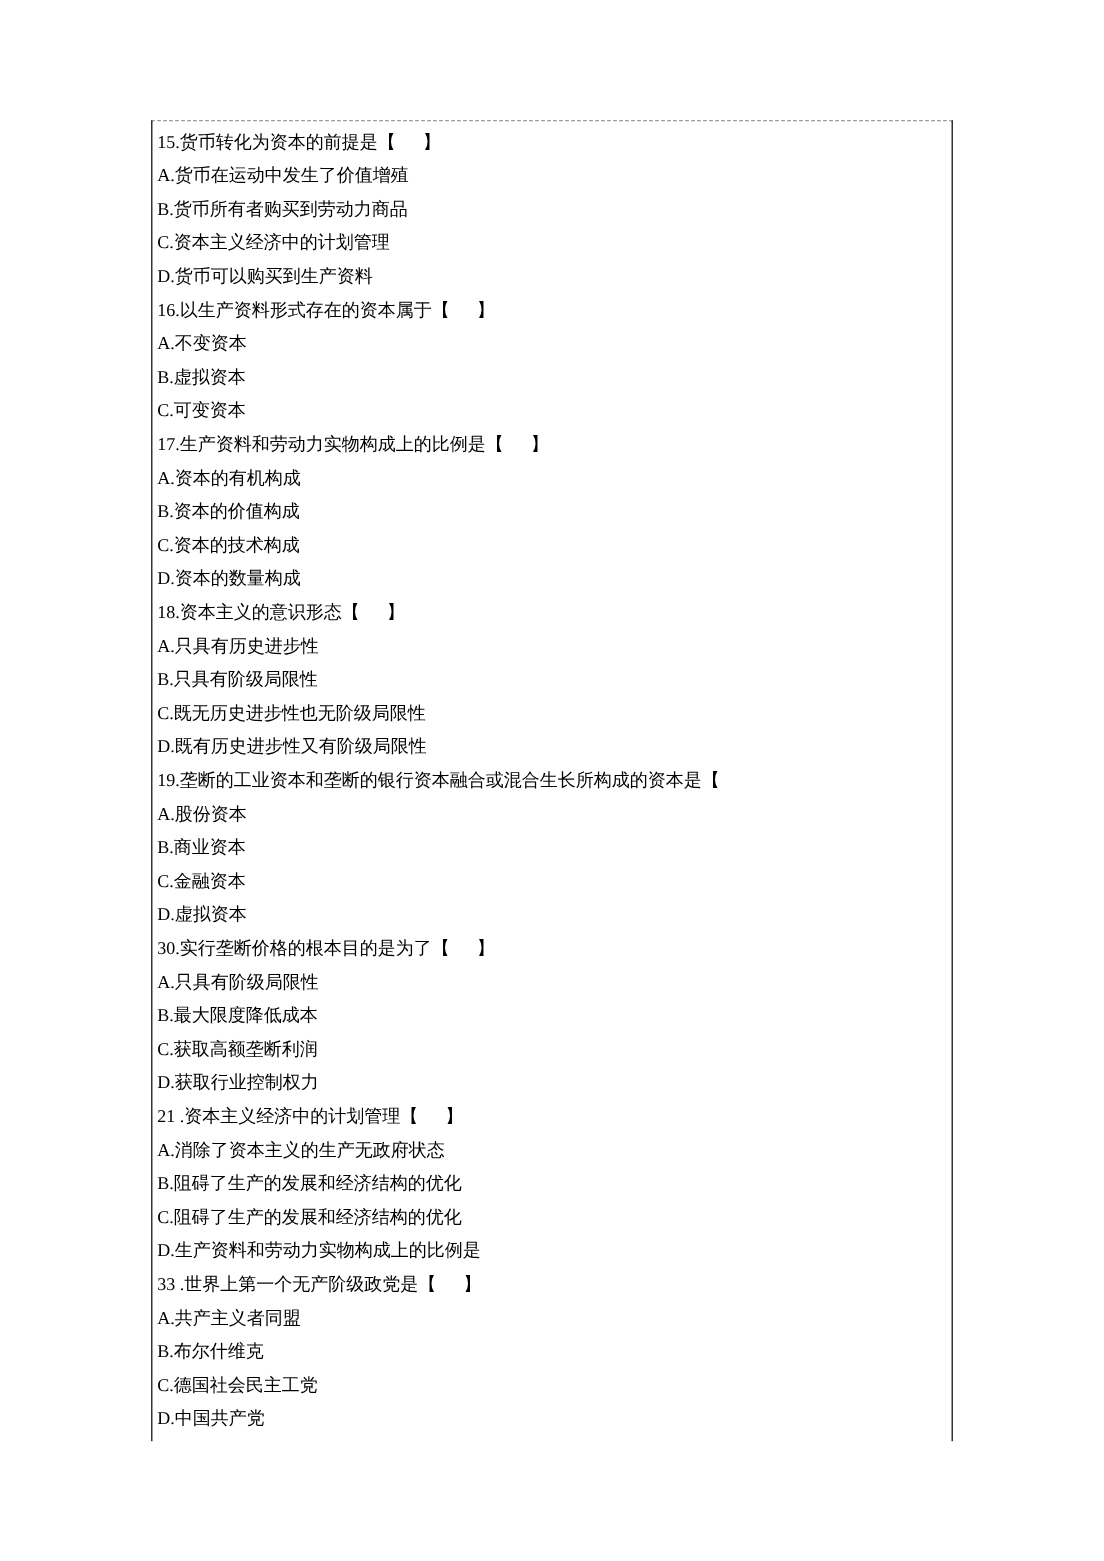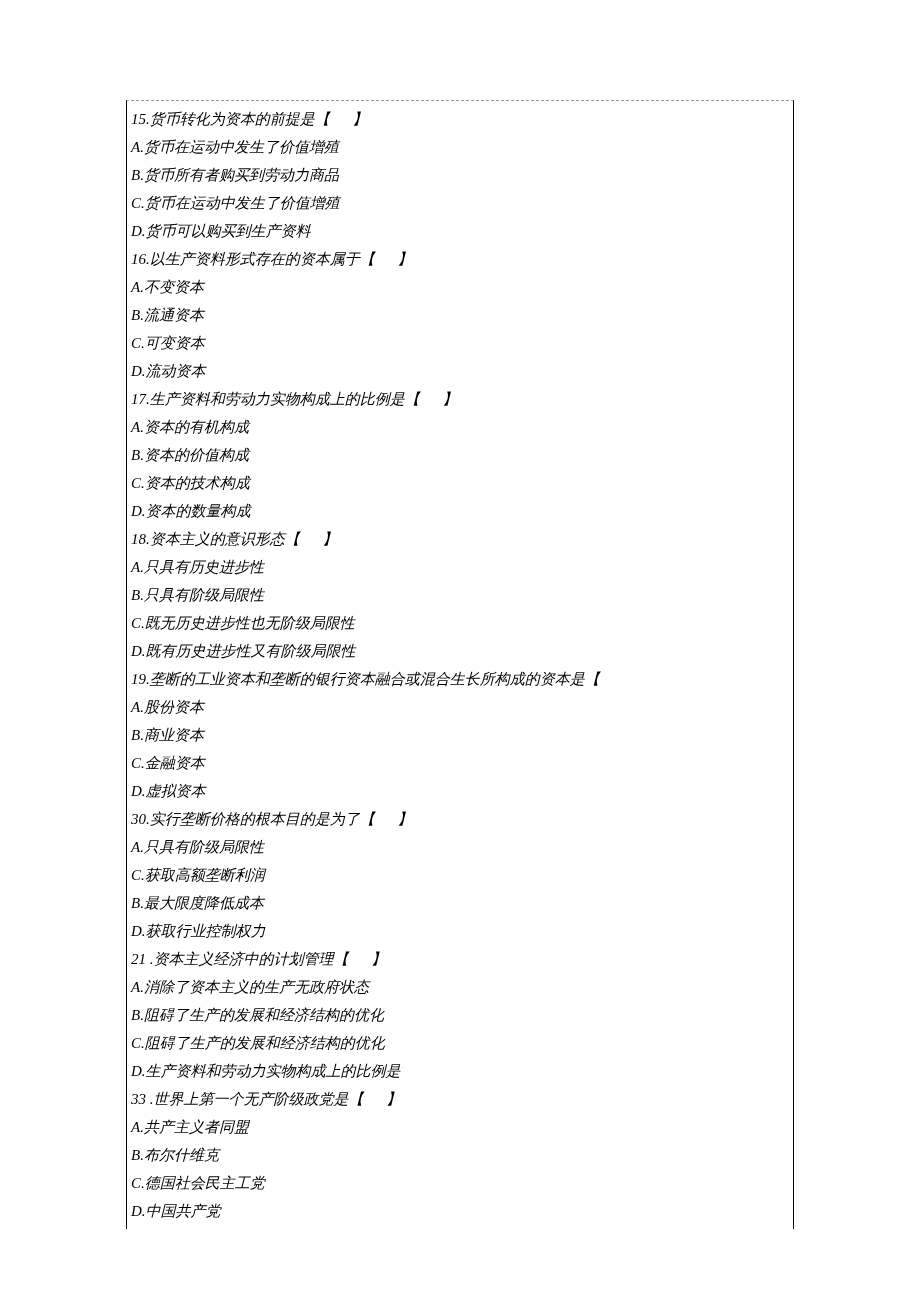--- a/index.html
+++ b/index.html
@@ -14,42 +14,40 @@
   }
   .page-border {
     border-top: 1px dashed #999;
     border-left: 1px solid #000;
     border-right: 1px solid #000;
     padding: 4px 4px 4px 4px;
   }
   .line {
     line-height: 28px;
     white-space: pre;
-    font-style: italic;
   }
   .blank {
     letter-spacing: 0;
   }
 </style>
 </head>
 <body>
 
 <div class="page-border">
 
   <div class="line"><span>15.货币转化为资本的前提是【</span><span class="blank">      </span><span>】</span></div>
   <div class="line">A.货币在运动中发生了价值增殖</div>
   <div class="line">B.货币所有者购买到劳动力商品</div>
-  <div class="line">C.货币在运动中发生了价值增殖</div>
+  <div class="line">C.资本主义经济中的计划管理</div>
   <div class="line">D.货币可以购买到生产资料</div>
 
   <div class="line"><span>16.以生产资料形式存在的资本属于【</span><span class="blank">      </span><span>】</span></div>
   <div class="line">A.不变资本</div>
-  <div class="line">B.流通资本</div>
+  <div class="line">B.虚拟资本</div>
   <div class="line">C.可变资本</div>
-  <div class="line">D.流动资本</div>
 
   <div class="line"><span>17.生产资料和劳动力实物构成上的比例是【</span><span class="blank">      </span><span>】</span></div>
   <div class="line">A.资本的有机构成</div>
   <div class="line">B.资本的价值构成</div>
   <div class="line">C.资本的技术构成</div>
   <div class="line">D.资本的数量构成</div>
 
   <div class="line"><span>18.资本主义的意识形态【</span><span class="blank">      </span><span>】</span></div>
   <div class="line">A.只具有历史进步性</div>
   <div class="line">B.只具有阶级局限性</div>
@@ -57,22 +55,22 @@
   <div class="line">D.既有历史进步性又有阶级局限性</div>
 
   <div class="line"><span>19.垄断的工业资本和垄断的银行资本融合或混合生长所构成的资本是【</span><span></span></div>
   <div class="line">A.股份资本</div>
   <div class="line">B.商业资本</div>
   <div class="line">C.金融资本</div>
   <div class="line">D.虚拟资本</div>
 
   <div class="line"><span>30.实行垄断价格的根本目的是为了【</span><span class="blank">      </span><span>】</span></div>
   <div class="line">A.只具有阶级局限性</div>
+  <div class="line">B.最大限度降低成本</div>
   <div class="line">C.获取高额垄断利润</div>
-  <div class="line">B.最大限度降低成本</div>
   <div class="line">D.获取行业控制权力</div>
 
   <div class="line"><span>21 .资本主义经济中的计划管理【</span><span class="blank">      </span><span>】</span></div>
   <div class="line">A.消除了资本主义的生产无政府状态</div>
   <div class="line">B.阻碍了生产的发展和经济结构的优化</div>
   <div class="line">C.阻碍了生产的发展和经济结构的优化</div>
   <div class="line">D.生产资料和劳动力实物构成上的比例是</div>
 
   <div class="line"><span>33 .世界上第一个无产阶级政党是【</span><span class="blank">      </span><span>】</span></div>
   <div class="line">A.共产主义者同盟</div>

